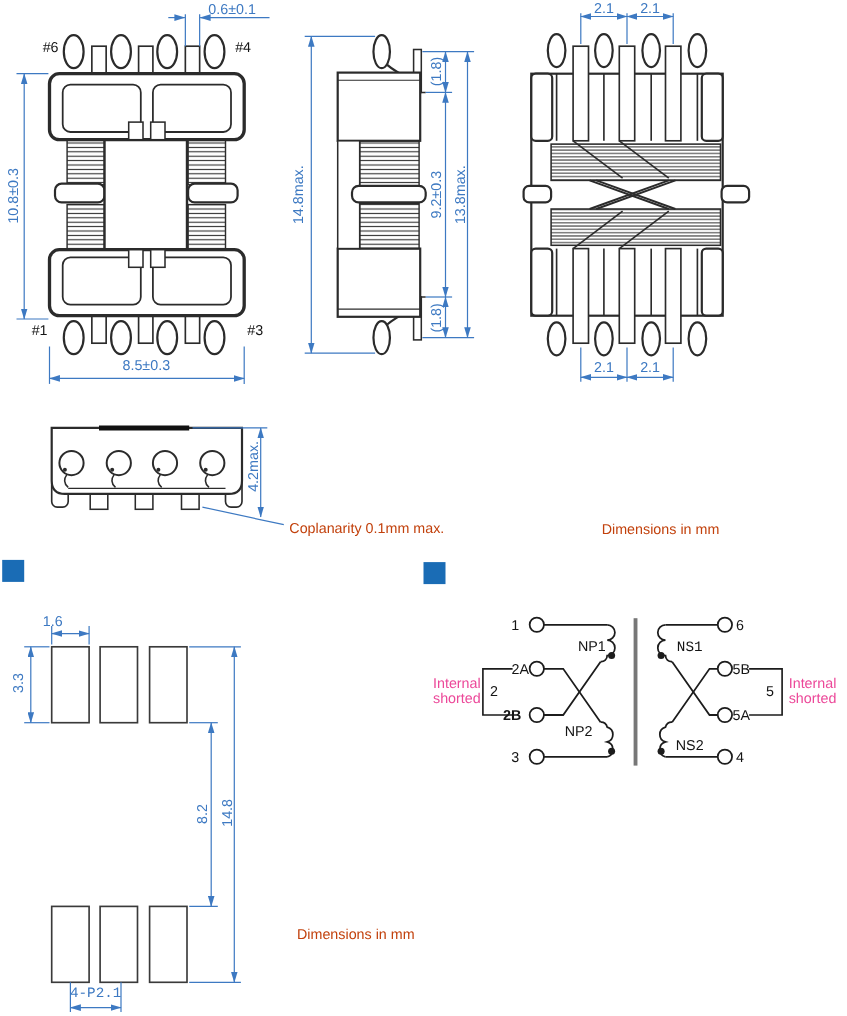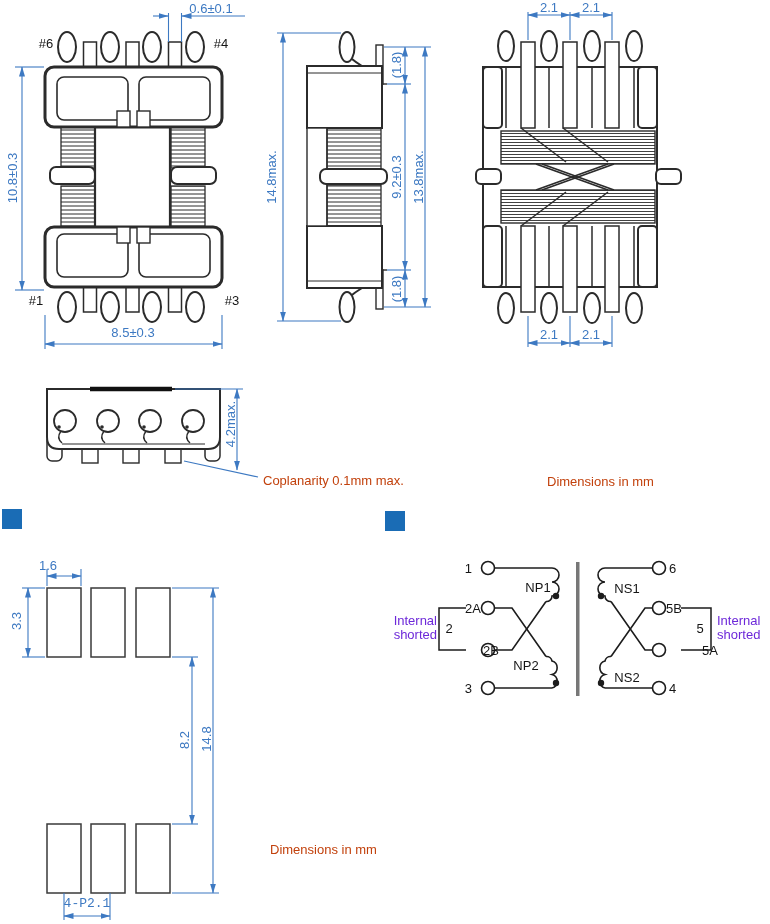--- a/index.html
+++ b/index.html
@@ -10,21 +10,21 @@
        transform:translate(-50%,-50%);}
   .lbl.v{transform:translate(-50%,-50%) rotate(-90deg);}
   .lbl.blk{color:#151515;}
   .lbl.la{transform:translate(0,-50%);}
   .lbl.ra{transform:translate(-100%,-50%);}
   .hdr{position:absolute;font-size:19px;font-weight:bold;color:#0d0d0d;
        white-space:nowrap;transform:translate(0,-50%);}
   .sq{position:absolute;width:20px;height:20px;}
   .note{position:absolute;font-size:13px;color:#c2410c;white-space:nowrap;
         transform:translate(0,-50%);}
-  .wrapblock{position:absolute;font-size:13px;color:#6d28d9;line-height:14px;}
+  .wrapblock{position:absolute;font-size:13px;color:#ec4899;line-height:14px;}
   .tr{text-align:right;} .tl{text-align:left;}
 </style>
 </head>
 <body>
 
 <div id="page">
 
 <svg width="770" height="924" viewBox="0 0 770 924">
   <defs>
     <pattern id="h4" width="4" height="4" patternUnits="userSpaceOnUse">
@@ -303,28 +303,28 @@
 
 <span class="lbl" style="left:48px;top:565px;">1.6</span>
 <span class="lbl v" style="left:16px;top:621px;">3.3</span>
 <span class="lbl v" style="left:184px;top:740px;">8.2</span>
 <span class="lbl v" style="left:206px;top:739px;">14.8</span>
 <span class="lbl" style="left:87px;top:903px;font-family:Liberation Mono, monospace;">4-P2.1</span>
 <span class="note" style="left:270px;top:849px;">Dimensions in mm</span>
 
 <span class="lbl blk ra" style="left:472px;top:568px;">1</span>
 <span class="lbl blk ra" style="left:481px;top:608px;">2A</span>
-<span class="lbl blk ra" style="left:499px;top:650px;">2B</span>
+<span class="lbl blk ra" style="left:474px;top:650px;font-weight:bold;">2B</span>
 <span class="lbl blk ra" style="left:472px;top:688px;">3</span>
 <span class="lbl blk la" style="left:669px;top:568px;">6</span>
 <span class="lbl blk la" style="left:666px;top:608px;">5B</span>
-<span class="lbl blk la" style="left:666px;top:650px;padding-left:36px;">5A</span>
+<span class="lbl blk la" style="left:666px;top:650px;">5A</span>
 <span class="lbl blk la" style="left:669px;top:688px;">4</span>
 <span class="lbl blk" style="left:526px;top:587px;margin-left:12px;">NP1</span>
 <span class="lbl blk" style="left:526px;top:665px;text-align:right;">NP2</span>
-<span class="lbl blk" style="left:627px;top:588px;">NS1</span>
+<span class="lbl blk" style="left:627px;top:588px;font-family:Liberation Mono, monospace;">NS1</span>
 <span class="lbl blk" style="left:627px;top:665px;margin-top:12px;">NS2</span>
 <span class="lbl blk" style="left:449px;top:628px;">2</span>
 <span class="lbl blk" style="left:700px;top:628px;">5</span>
 <div class="wrapblock tr" style="left:381px;top:614px;width:56px;">Internal shorted</div>
 <div class="wrapblock tl" style="left:717px;top:614px;width:56px;">Internal shorted</div>
 
 </div>
 
 </body></html>

